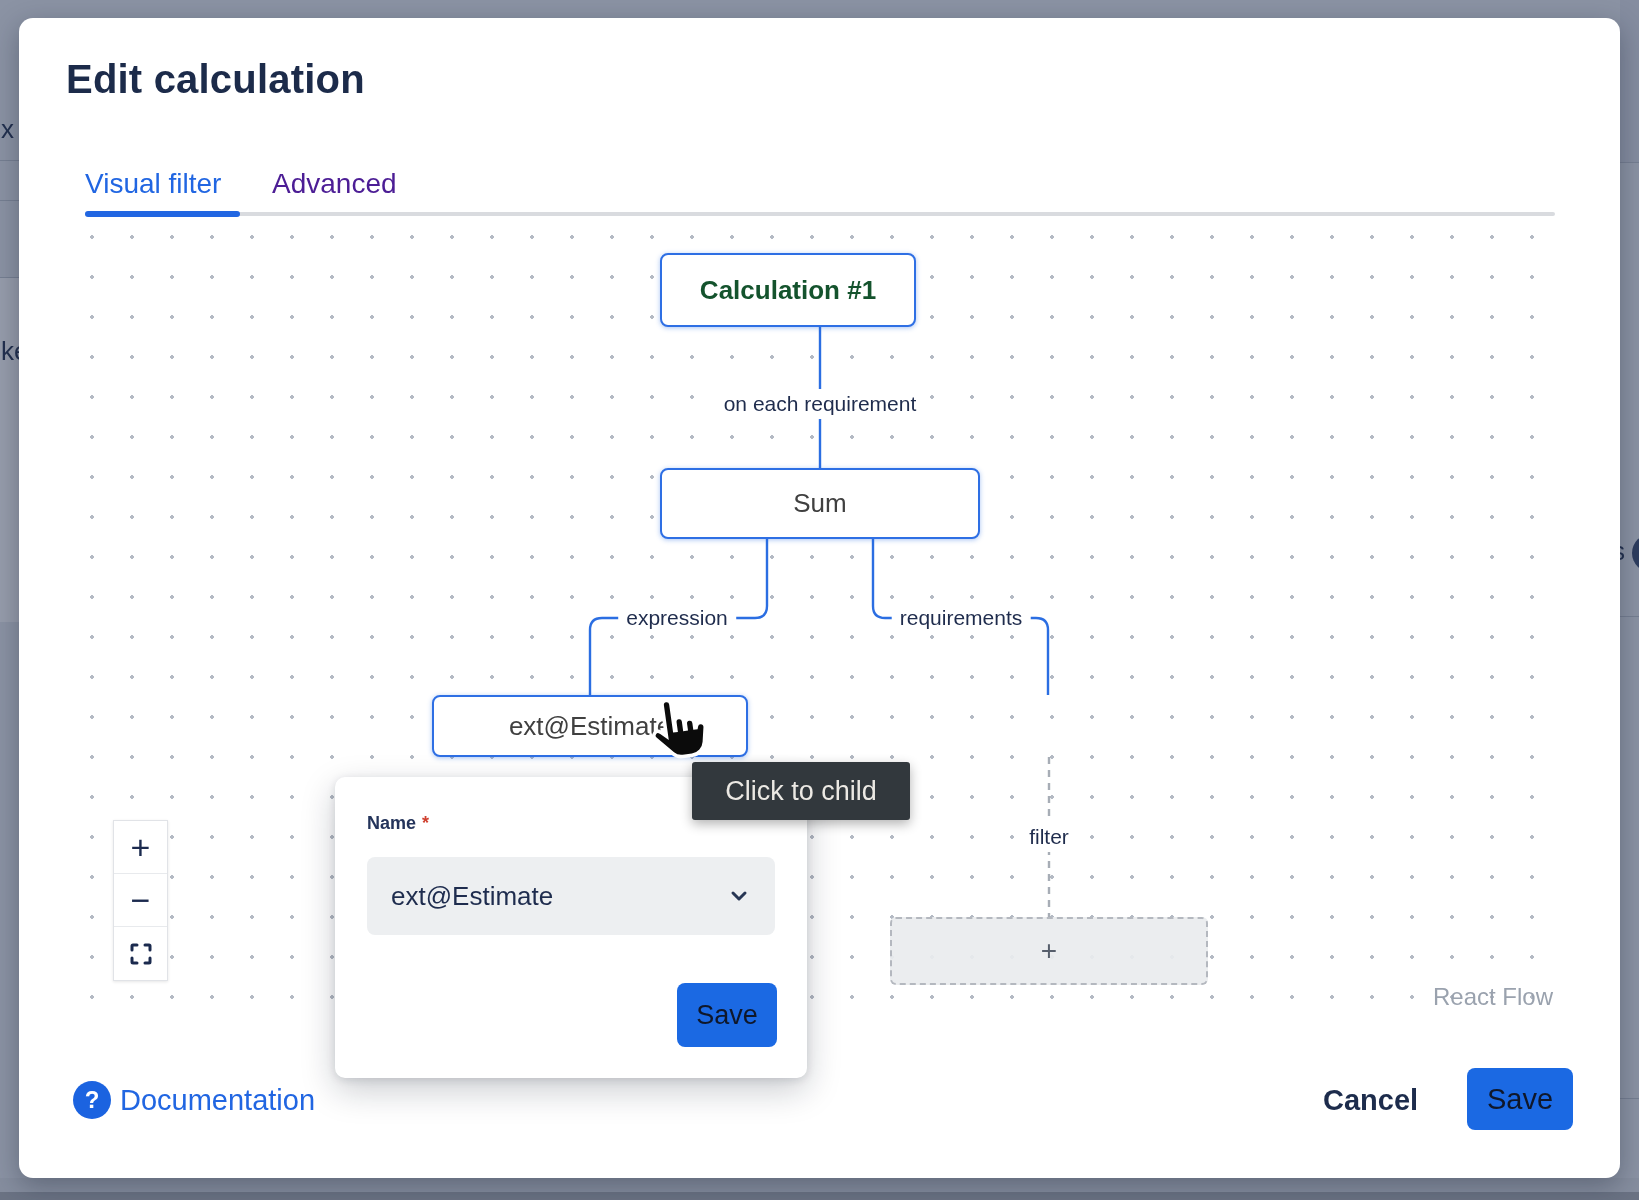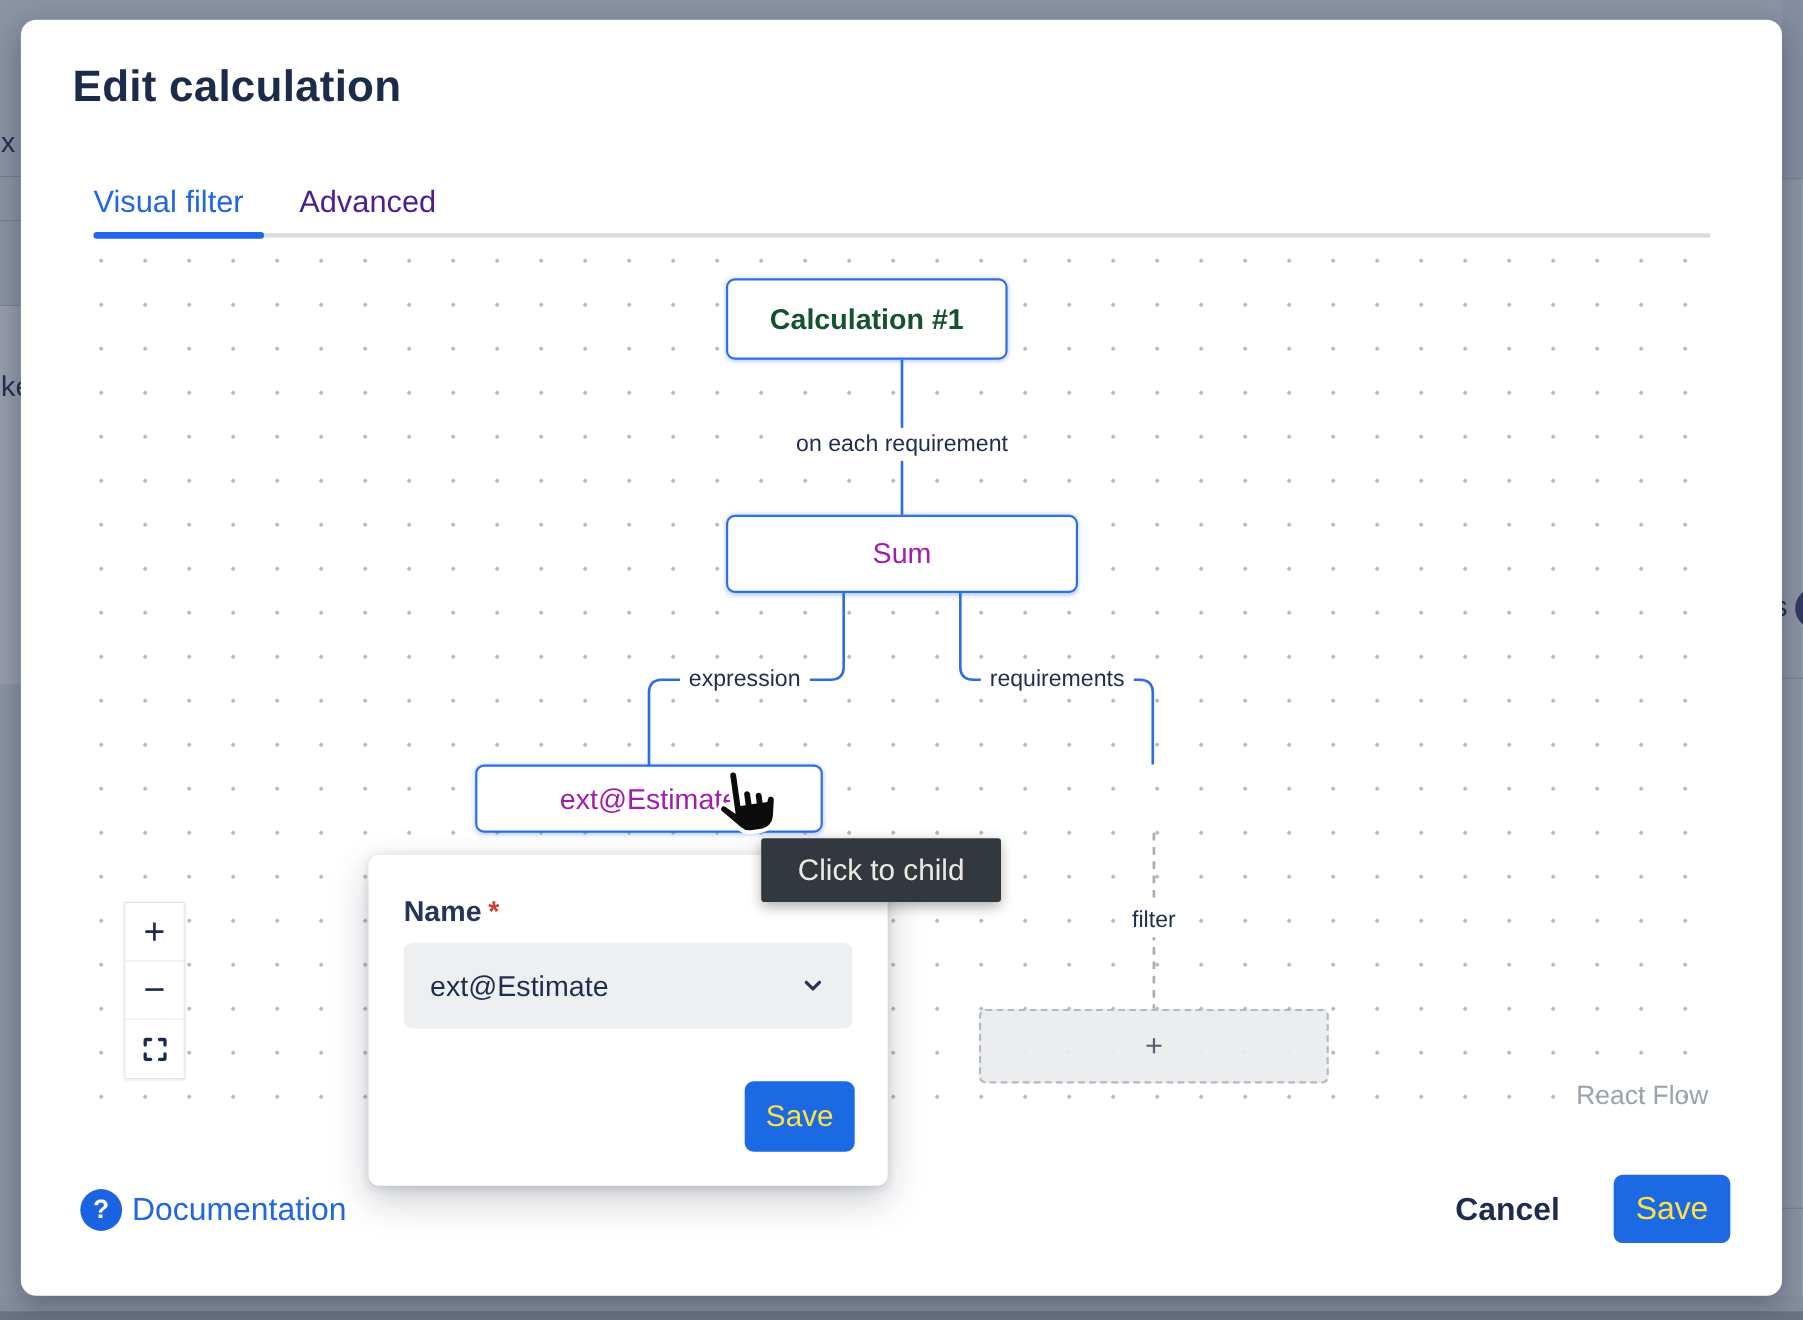--- a/index.html
+++ b/index.html
@@ -23,21 +23,21 @@
   .tabline{position:absolute;left:85px;top:212px;width:1470px;height:4px;background:#d9dbdf;border-radius:2px;}
   .tabline-active{position:absolute;left:85px;top:211px;width:155px;height:6px;background:#2166e2;border-radius:3px;}
 
   
   .canvas{position:absolute;left:80px;top:220px;width:1476px;height:790px;
           background-image:radial-gradient(circle,#b4bac4 1.7px,transparent 1.8px);
           background-size:40px 40px;background-position:-8px -3px;}
   .edges{position:absolute;left:0;top:0;pointer-events:none;}
 
   .node{position:absolute;background:#fff;border:2px solid #2e6fe4;border-radius:8px;
-        display:flex;align-items:center;justify-content:center;font-size:26px;color:#a21caf;
+        display:flex;align-items:center;justify-content:center;font-size:26px;color:#404040;
         box-shadow:0 1px 5px rgba(43,110,226,.4);box-sizing:border-box;cursor:pointer;}
   .node-calc{left:580px;top:33px;width:256px;height:74px;color:#14532d;font-weight:700;}
   .node-sum{left:580px;top:248px;width:320px;height:71px;}
   .node-ext{left:352px;top:475px;width:316px;height:62px;}
   .node-child{left:810px;top:473px;width:318px;height:62px;}
   .node-add{left:810px;top:697px;width:318px;height:68px;background:rgba(233,235,238,.92);
             border:2px dashed #b4b8bf;border-radius:6px;color:#565e6b;font-size:28px;box-shadow:none;}
 
   .edge-label{position:absolute;transform:translate(-50%,-50%);background:#ffffff;
               font-size:21px;color:#1f2c4d;padding:3px 8px;white-space:nowrap;}
@@ -55,26 +55,26 @@
   .tooltip{position:absolute;left:692px;top:762px;width:218px;height:58px;background:#32383d;
            color:#ece9e4;font-size:27px;display:flex;align-items:center;justify-content:center;
            border-radius:3px;box-shadow:0 4px 12px rgba(0,0,0,.3);z-index:5;}
 
   
   .cursor{position:absolute;left:648px;top:695px;z-index:6;transform:rotate(-8deg);}
 
   
   .popover{position:absolute;left:335px;top:777px;width:472px;height:301px;background:#ffffff;
            border-radius:10px;box-shadow:0 12px 34px rgba(15,23,42,.22),0 2px 8px rgba(15,23,42,.12);z-index:4;}
-  .popover .name-row{position:absolute;left:32px;top:36px;font-size:26px;font-weight:700;color:#24345b;}
+  .popover .name-row{position:absolute;left:32px;top:36px;font-size:18px;font-weight:700;color:#24345b;}
   .popover .req{color:#cf3f2e;margin-left:6px;font-weight:700;}
   .select{position:absolute;left:32px;top:80px;width:408px;height:78px;background:#edeff1;border-radius:8px;
           display:flex;align-items:center;padding:0 24px;box-sizing:border-box;font-size:26px;color:#1e2c4e;cursor:pointer;}
   .select .chev{margin-left:auto;display:flex;align-items:center;}
-  .btn-primary{position:absolute;background:#1b69e3;color:#fde047;border:none;border-radius:8px;
+  .btn-primary{position:absolute;background:#1b69e3;color:#0f172a;border:none;border-radius:8px;
                font-size:27px;display:flex;align-items:center;justify-content:center;cursor:pointer;
                font-family:"Liberation Sans",sans-serif;}
   .popover .btn-primary{left:342px;top:206px;width:100px;height:64px;}
 
   
   .doc-icon{position:absolute;left:73px;top:1081px;width:38px;height:38px;border-radius:50%;background:#1b63e0;
             color:#ffffff;font-size:24px;font-weight:700;display:flex;align-items:center;justify-content:center;cursor:pointer;}
   .doc-label{position:absolute;left:120px;top:1084px;font-size:29px;color:#2166e2;cursor:pointer;}
   .cancel{position:absolute;left:1323px;top:1084px;font-size:29px;color:#1d2c4c;cursor:pointer;font-weight:bold;}
   .footer-save{left:1467px;top:1068px;width:106px;height:62px;font-size:29px;}

